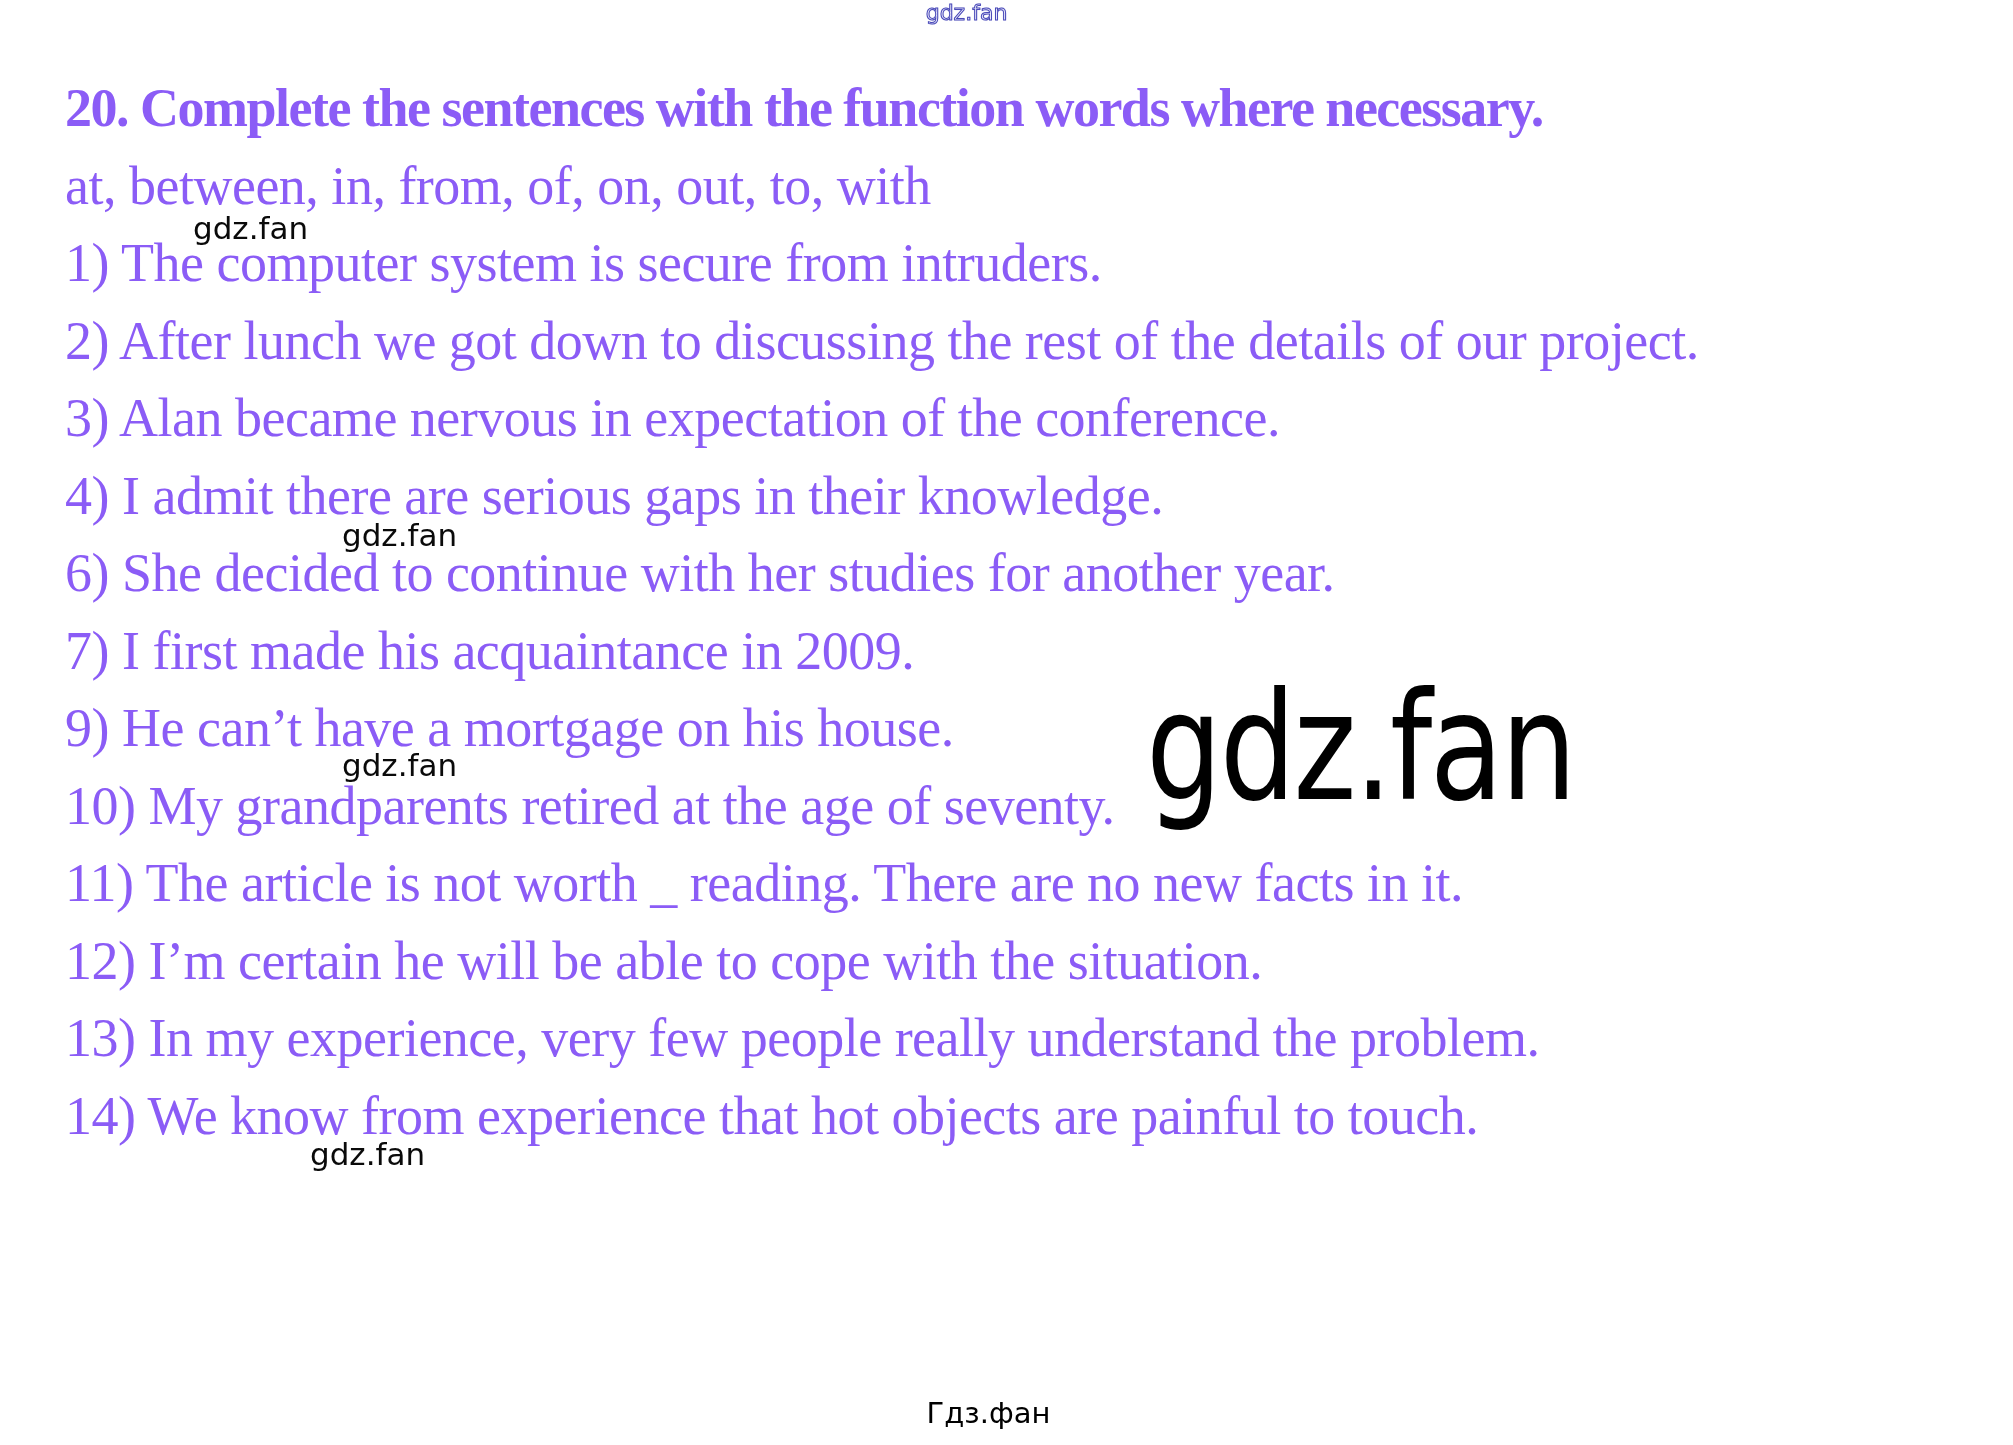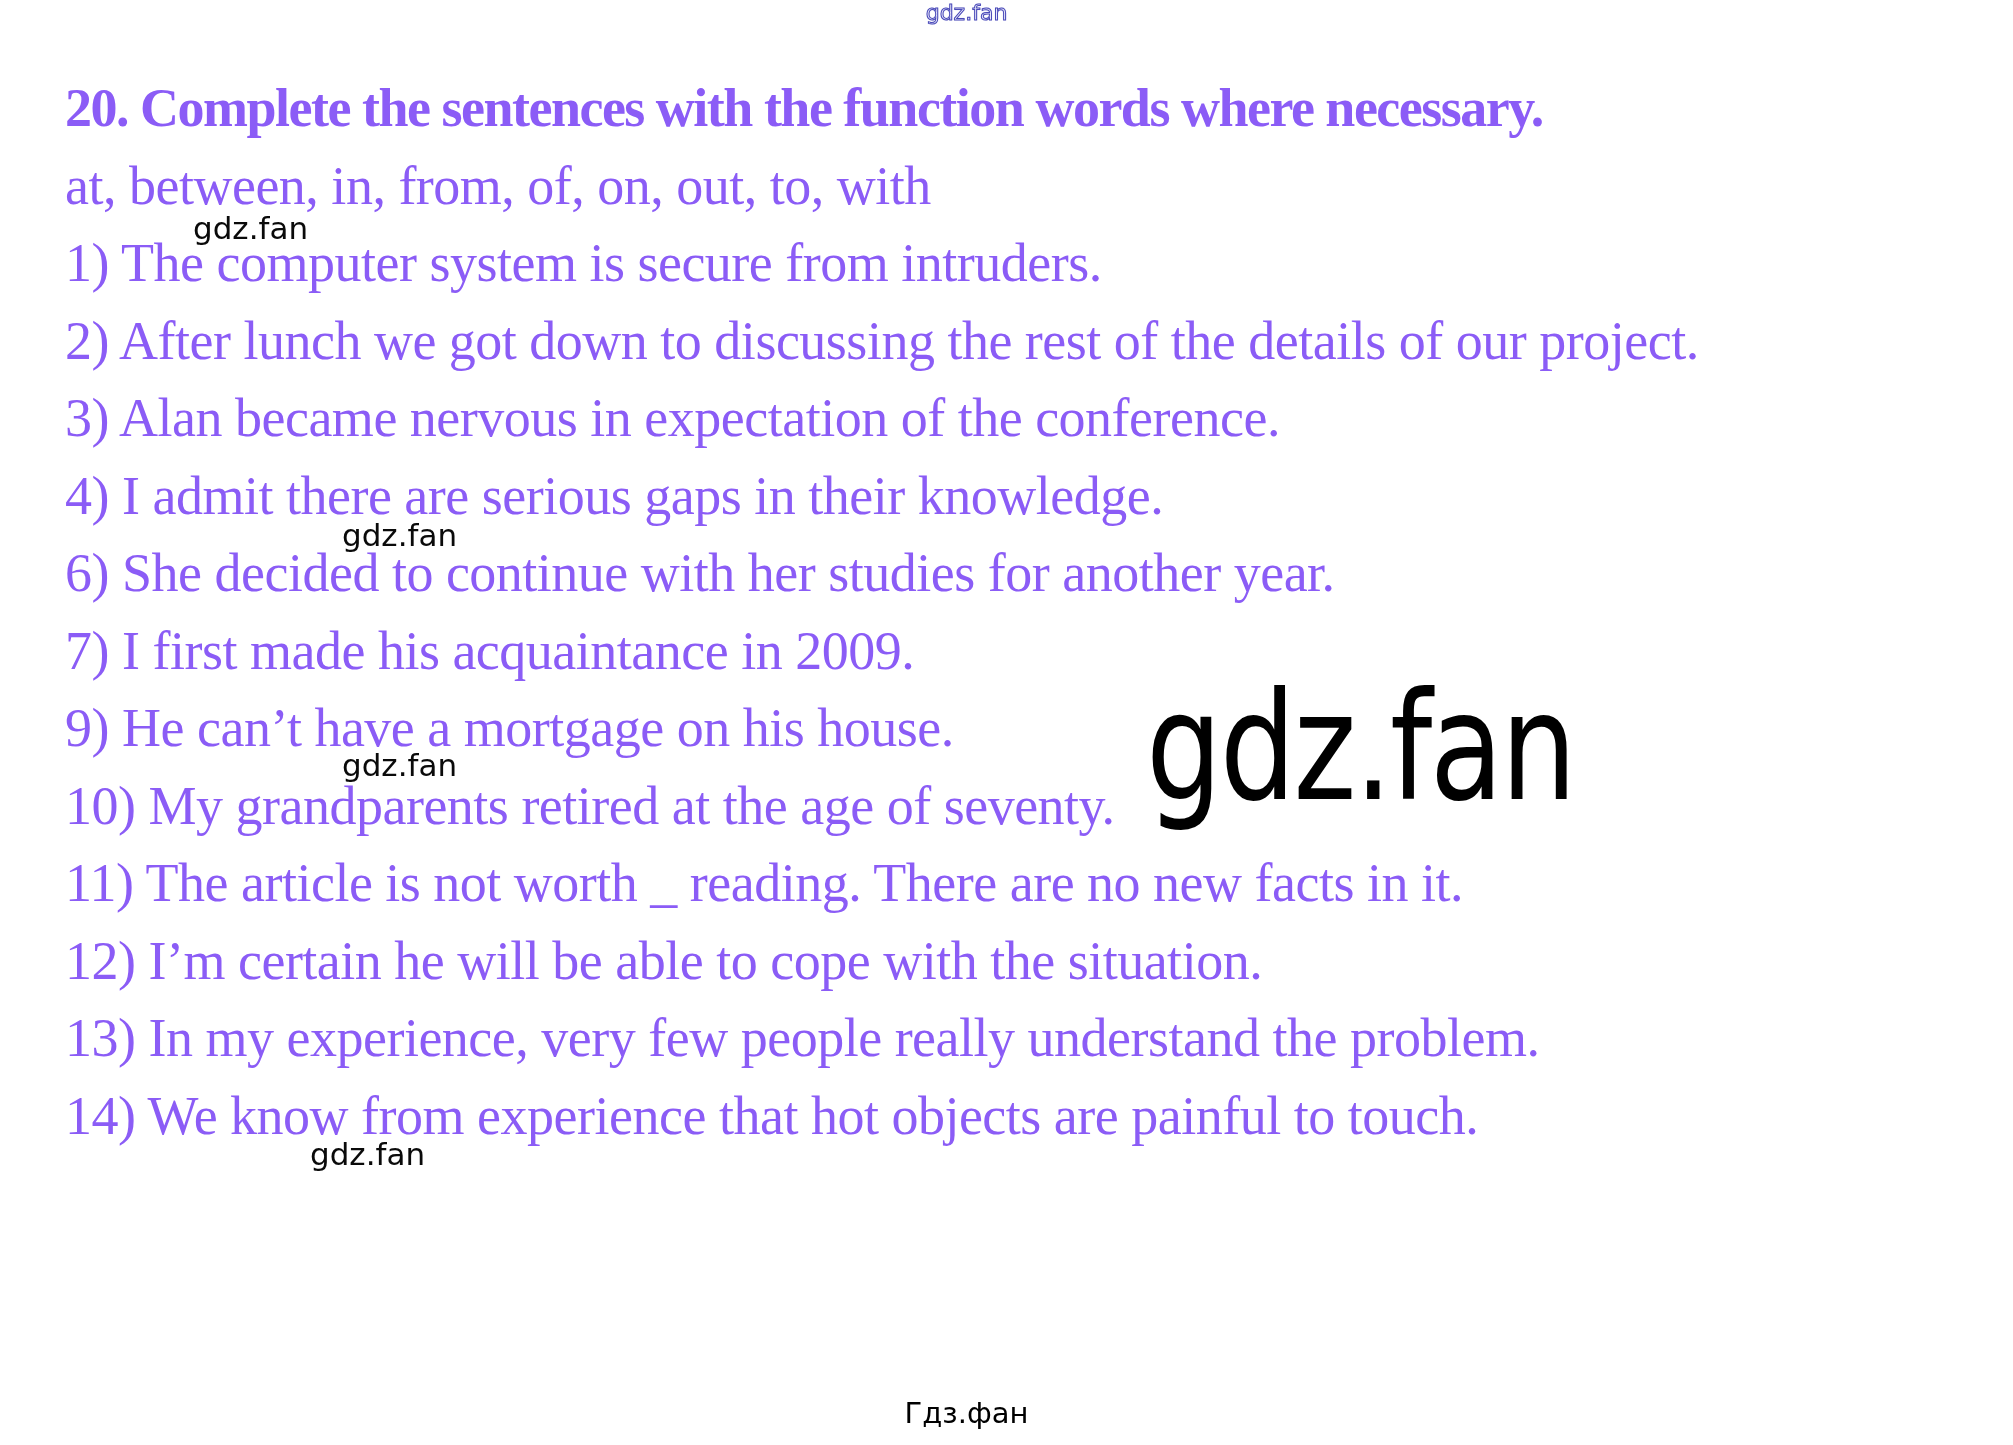--- a/index.html
+++ b/index.html
@@ -80,20 +80,21 @@
   .footer-label {
     position: absolute;
     left: 0;
     top: 1399px;
     width: 100%;
     text-align: center;
     font-family: "DejaVu Sans", sans-serif;
     font-size: 29px;
     line-height: 1;
     color: #000000;
+    padding-left: 22px;
   }
 </style>
 </head>
 <body>
 
 <div class="page">
 
   <span class="wm-top">gdz.fan</span>
 
   <div class="text-block">

